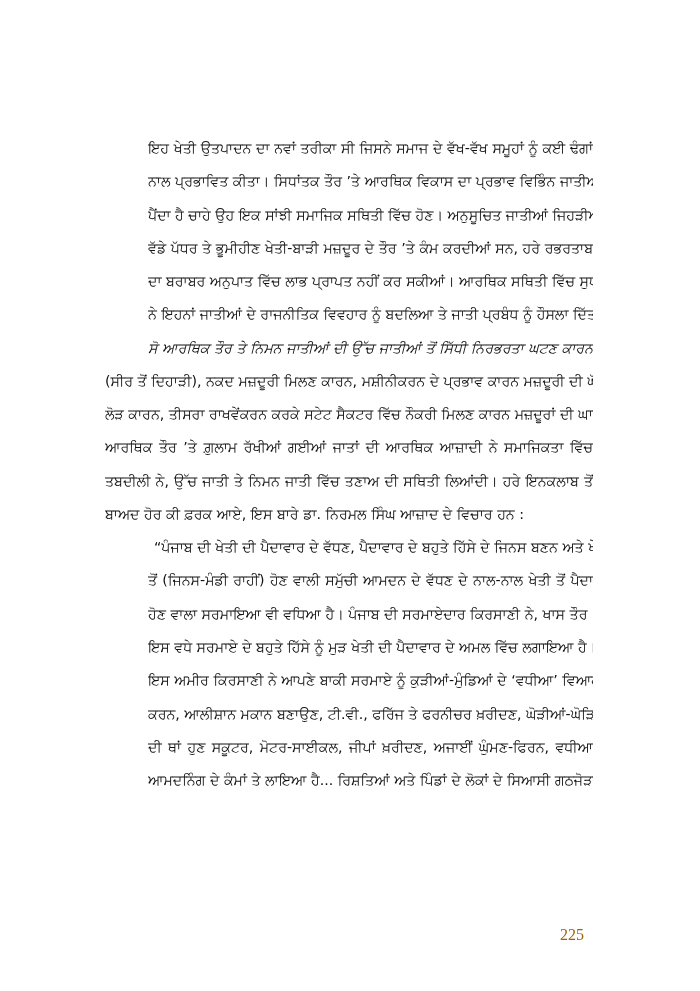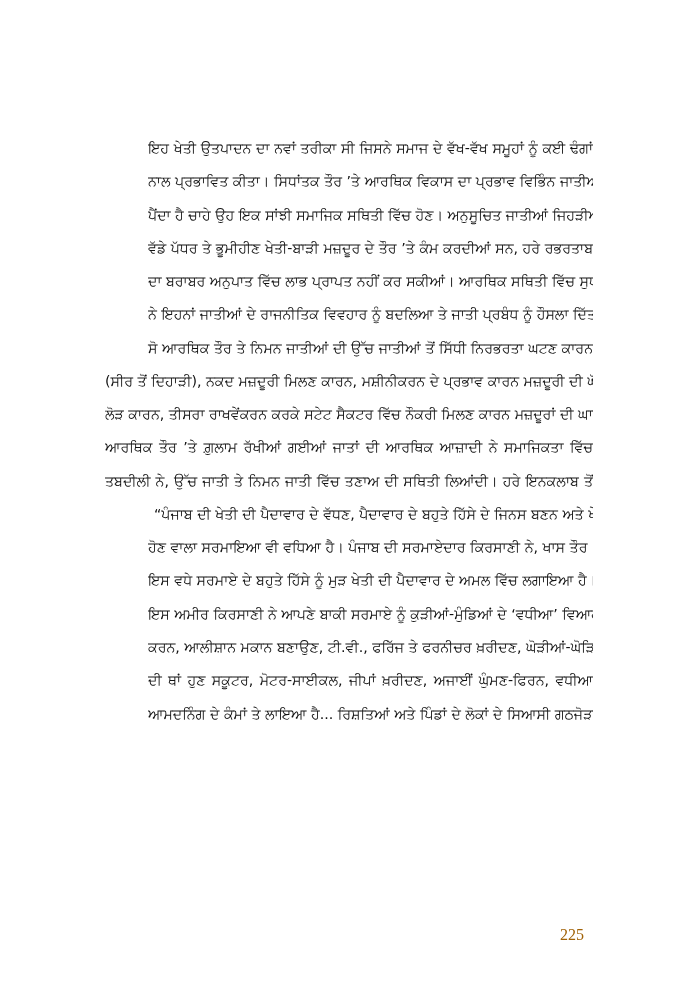--- a/index.html
+++ b/index.html
@@ -8,21 +8,21 @@
   .text {
     position: absolute; left: 105px; top: 132px; width: 488px;
     font-family: "DejaVu Sans", sans-serif; font-size: 14.2px; color: #111;
   }
   .line {
     height: 33.28px; line-height: 33.28px; white-space: nowrap;
     text-align: justify; text-align-last: justify; overflow: hidden;
   }
   .line.last { text-align-last: left; }
   .q { margin-left: 43px; }
-  .ind { padding-left: 43px; }
+  .ind { padding-left: 43px; font-style: italic; }
   .qind { padding-left: 6px; }
   .pnum {
     position: absolute; left: 560px; top: 926px;
     font-family: "Liberation Serif", serif; font-size: 16px; color: #a16207;
   }
 </style>
 </head>
 <body>
 
 <div class="page">
@@ -36,24 +36,26 @@
       <div class="line q">ਦਾ ਬਰਾਬਰ ਅਨੁਪਾਤ ਵਿੱਚ ਲਾਭ ਪ੍ਰਾਪਤ ਨਹੀਂ ਕਰ ਸਕੀਆਂ। ਆਰਥਿਕ ਸਥਿਤੀ ਵਿੱਚ ਸੁਧਾਰ</div>
       <div class="line q"><span>ਨੇ ਇਹਨਾਂ ਜਾਤੀਆਂ ਦੇ ਰਾਜਨੀਤਿਕ ਵਿਵਹਾਰ ਨੂੰ ਬਦਲਿਆ ਤੇ ਜਾਤੀ ਪ੍ਰਬੰਧ ਨੂੰ ਹੌਸਲਾ ਦਿੱਤਾ।”</span></div>
     </div>
 
     <div>
       <div class="line ind">ਸੋ ਆਰਥਿਕ ਤੌਰ ਤੇ ਨਿਮਨ ਜਾਤੀਆਂ ਦੀ ਉੱਚ ਜਾਤੀਆਂ ਤੋਂ ਸਿੱਧੀ ਨਿਰਭਰਤਾ ਘਟਣ ਕਾਰਨ</div>
       <div class="line">(ਸੀਰ ਤੋਂ ਦਿਹਾੜੀ), ਨਕਦ ਮਜ਼ਦੂਰੀ ਮਿਲਣ ਕਾਰਨ, ਮਸ਼ੀਨੀਕਰਨ ਦੇ ਪ੍ਰਭਾਵ ਕਾਰਨ ਮਜ਼ਦੂਰੀ ਦੀ ਘੱਟ</div>
       <div class="line">ਲੋੜ ਕਾਰਨ, ਤੀਸਰਾ ਰਾਖਵੇਂਕਰਨ ਕਰਕੇ ਸਟੇਟ ਸੈਕਟਰ ਵਿੱਚ ਨੌਕਰੀ ਮਿਲਣ ਕਾਰਨ ਮਜ਼ਦੂਰਾਂ ਦੀ ਘਾਟ,</div>
       <div class="line">ਆਰਥਿਕ ਤੌਰ ’ਤੇ ਗ਼ੁਲਾਮ ਰੱਖੀਆਂ ਗਈਆਂ ਜਾਤਾਂ ਦੀ ਆਰਥਿਕ ਆਜ਼ਾਦੀ ਨੇ ਸਮਾਜਿਕਤਾ ਵਿੱਚ</div>
       <div class="line">ਤਬਦੀਲੀ ਨੇ, ਉੱਚ ਜਾਤੀ ਤੇ ਨਿਮਨ ਜਾਤੀ ਵਿੱਚ ਤਣਾਅ ਦੀ ਸਥਿਤੀ ਲਿਆਂਦੀ। ਹਰੇ ਇਨਕਲਾਬ ਤੋਂ</div>
+      <div class="line last">ਬਾਅਦ ਹੋਰ ਕੀ ਫ਼ਰਕ ਆਏ, ਇਸ ਬਾਰੇ ਡਾ. ਨਿਰਮਲ ਸਿੰਘ ਆਜ਼ਾਦ ਦੇ ਵਿਚਾਰ ਹਨ :</div>
     </div>
 
     <div>
       <div class="line q qind">“ਪੰਜਾਬ ਦੀ ਖੇਤੀ ਦੀ ਪੈਦਾਵਾਰ ਦੇ ਵੱਧਣ, ਪੈਦਾਵਾਰ ਦੇ ਬਹੁਤੇ ਹਿੱਸੇ ਦੇ ਜਿਨਸ ਬਣਨ ਅਤੇ ਖੇਤੀ</div>
+      <div class="line q">ਤੋਂ (ਜਿਨਸ-ਮੰਡੀ ਰਾਹੀਂ) ਹੋਣ ਵਾਲੀ ਸਮੁੱਚੀ ਆਮਦਨ ਦੇ ਵੱਧਣ ਦੇ ਨਾਲ-ਨਾਲ ਖੇਤੀ ਤੋਂ ਪੈਦਾ</div>
       <div class="line q">ਹੋਣ ਵਾਲਾ ਸਰਮਾਇਆ ਵੀ ਵਧਿਆ ਹੈ। ਪੰਜਾਬ ਦੀ ਸਰਮਾਏਦਾਰ ਕਿਰਸਾਣੀ ਨੇ, ਖਾਸ ਤੌਰ ’ਤੇ</div>
       <div class="line q">ਇਸ ਵਧੇ ਸਰਮਾਏ ਦੇ ਬਹੁਤੇ ਹਿੱਸੇ ਨੂੰ ਮੁੜ ਖੇਤੀ ਦੀ ਪੈਦਾਵਾਰ ਦੇ ਅਮਲ ਵਿੱਚ ਲਗਾਇਆ ਹੈ।</div>
       <div class="line q">ਇਸ ਅਮੀਰ ਕਿਰਸਾਣੀ ਨੇ ਆਪਣੇ ਬਾਕੀ ਸਰਮਾਏ ਨੂੰ ਕੁੜੀਆਂ-ਮੁੰਡਿਆਂ ਦੇ ‘ਵਧੀਆ’ ਵਿਆਹ</div>
       <div class="line q">ਕਰਨ, ਆਲੀਸ਼ਾਨ ਮਕਾਨ ਬਣਾਉਣ, ਟੀ.ਵੀ., ਫਰਿੱਜ ਤੇ ਫਰਨੀਚਰ ਖ਼ਰੀਦਣ, ਘੋੜੀਆਂ-ਘੋੜਿਆਂ</div>
       <div class="line q">ਦੀ ਥਾਂ ਹੁਣ ਸਕੂਟਰ, ਮੋਟਰ-ਸਾਈਕਲ, ਜੀਪਾਂ ਖ਼ਰੀਦਣ, ਅਜਾਈਂ ਘੁੰਮਣ-ਫਿਰਨ, ਵਧੀਆ</div>
       <div class="line q">ਆਮਦਨਿੰਗ ਦੇ ਕੰਮਾਂ ਤੇ ਲਾਇਆ ਹੈ... ਰਿਸ਼ਤਿਆਂ ਅਤੇ ਪਿੰਡਾਂ ਦੇ ਲੋਕਾਂ ਦੇ ਸਿਆਸੀ ਗਠਜੋੜਾਂ</div>
     </div>
 
   </div>
   <div class="pnum">225</div>

